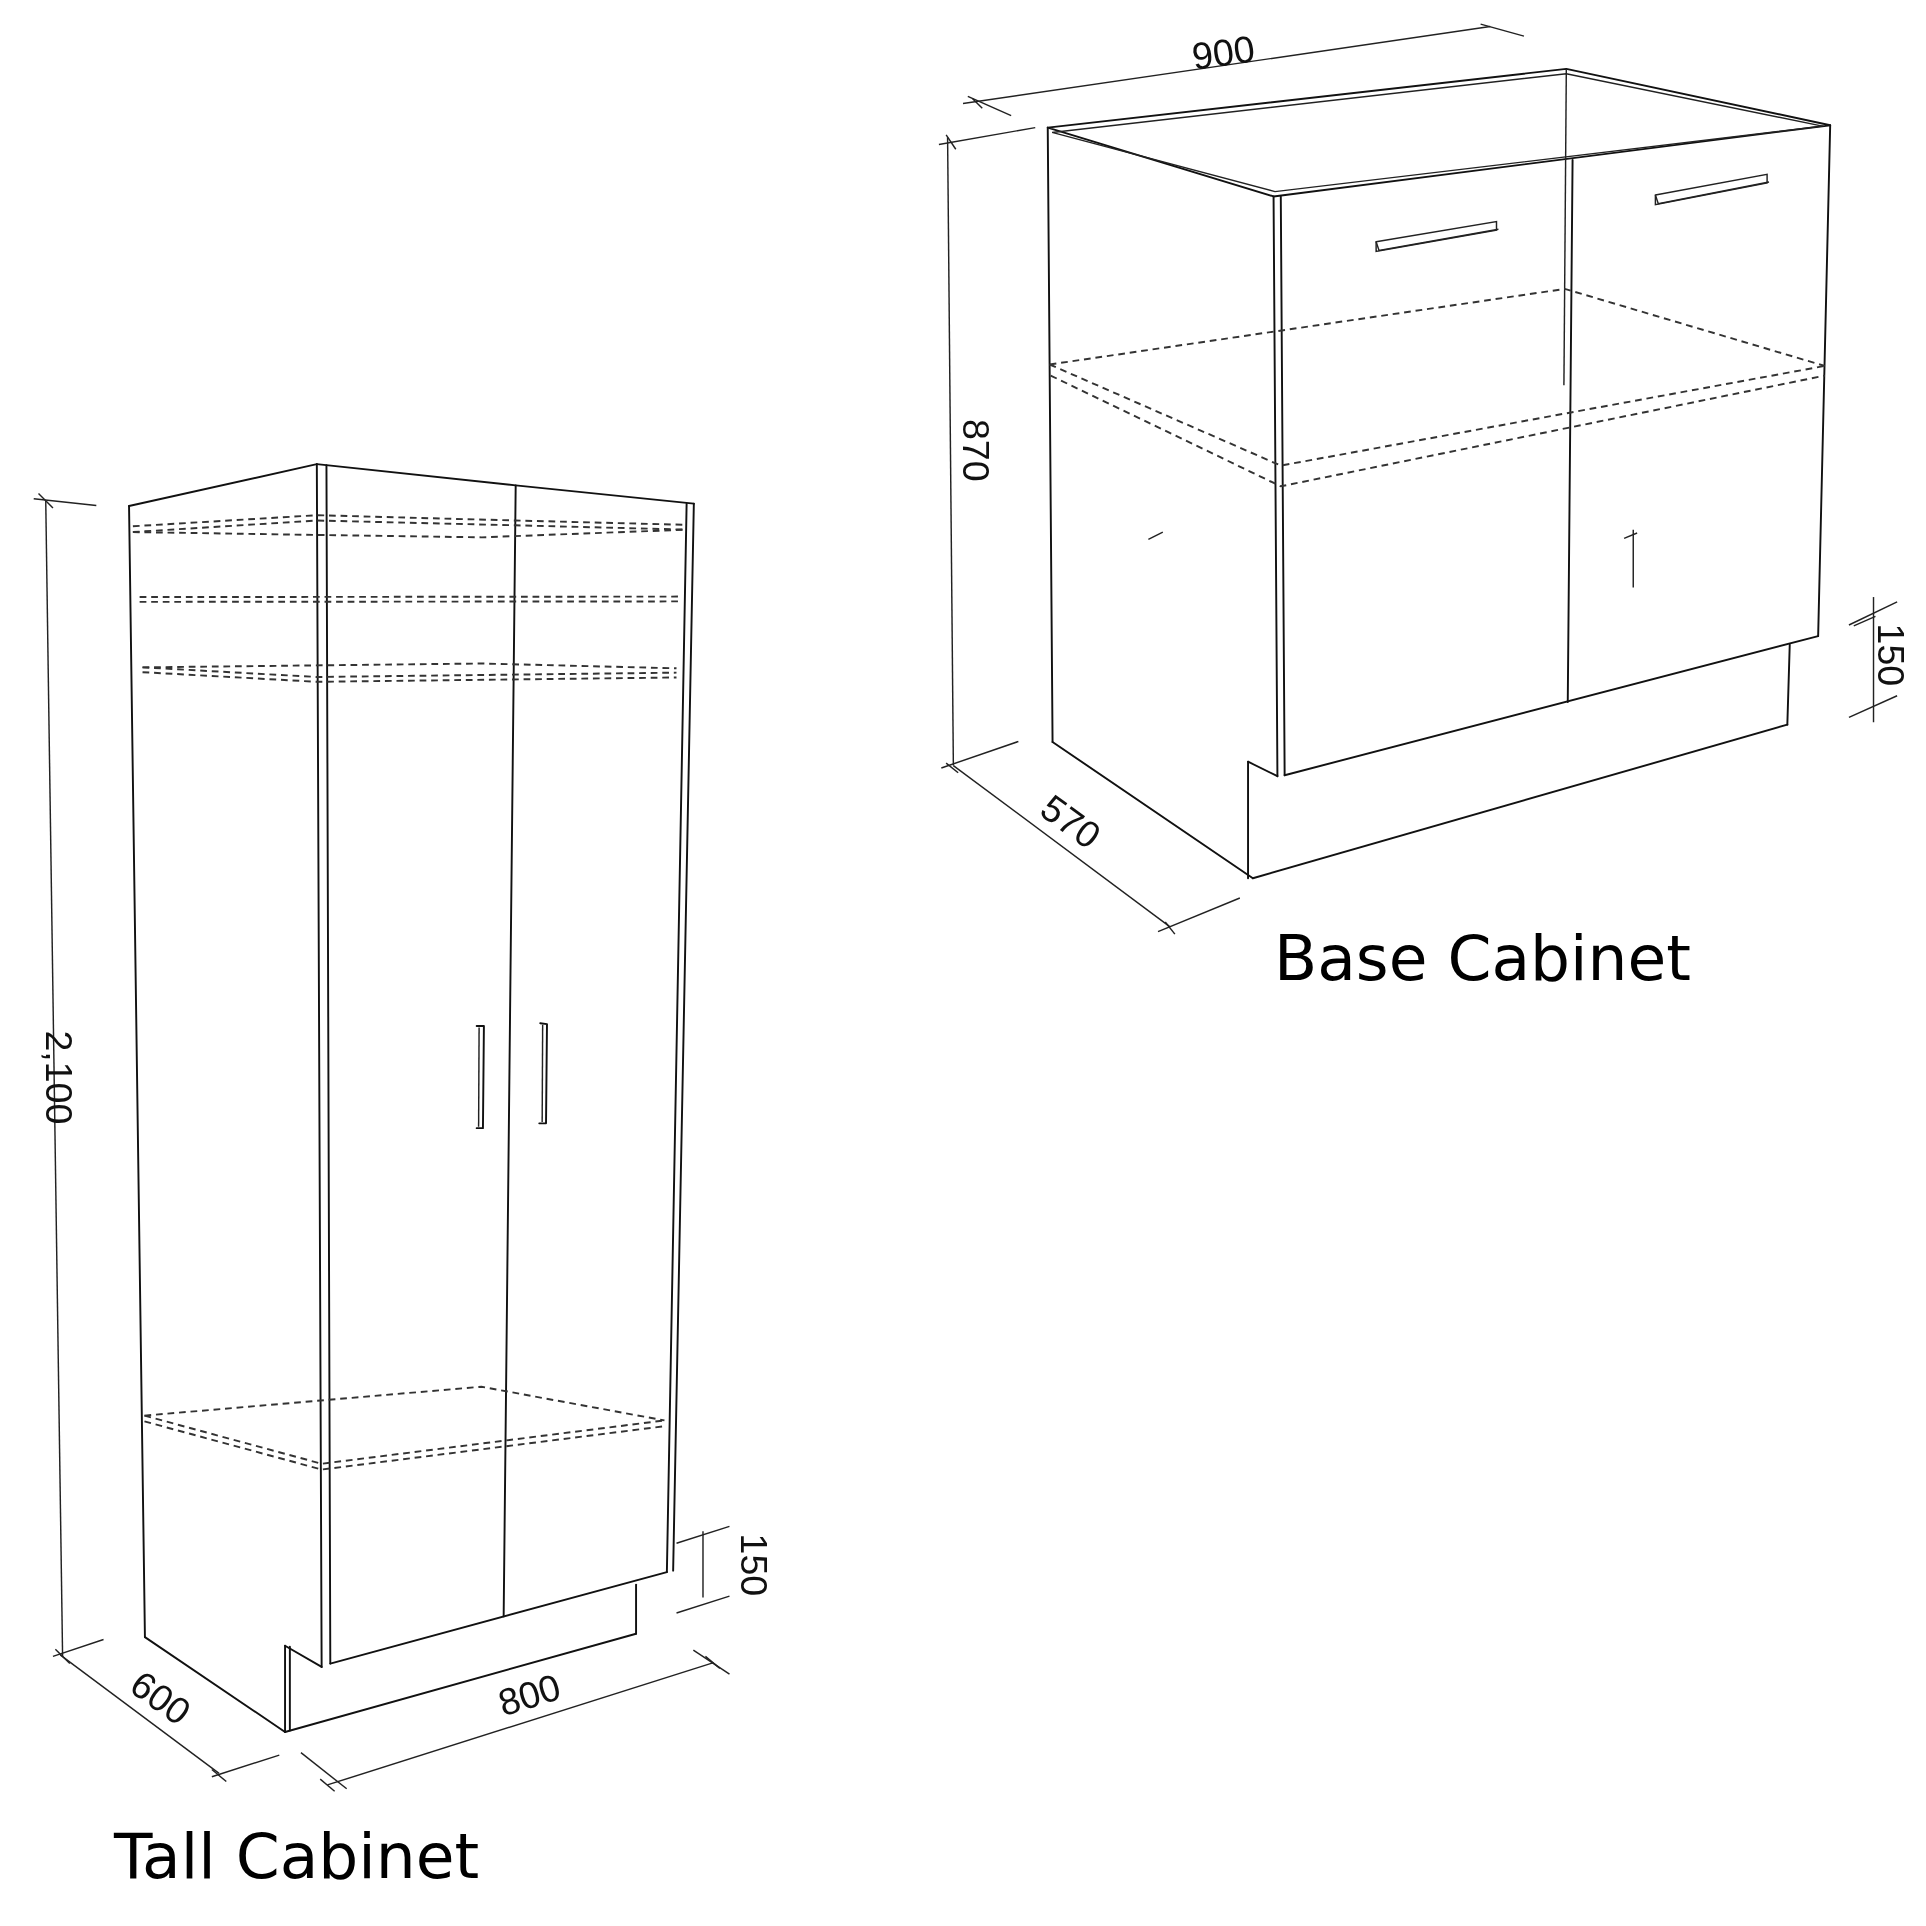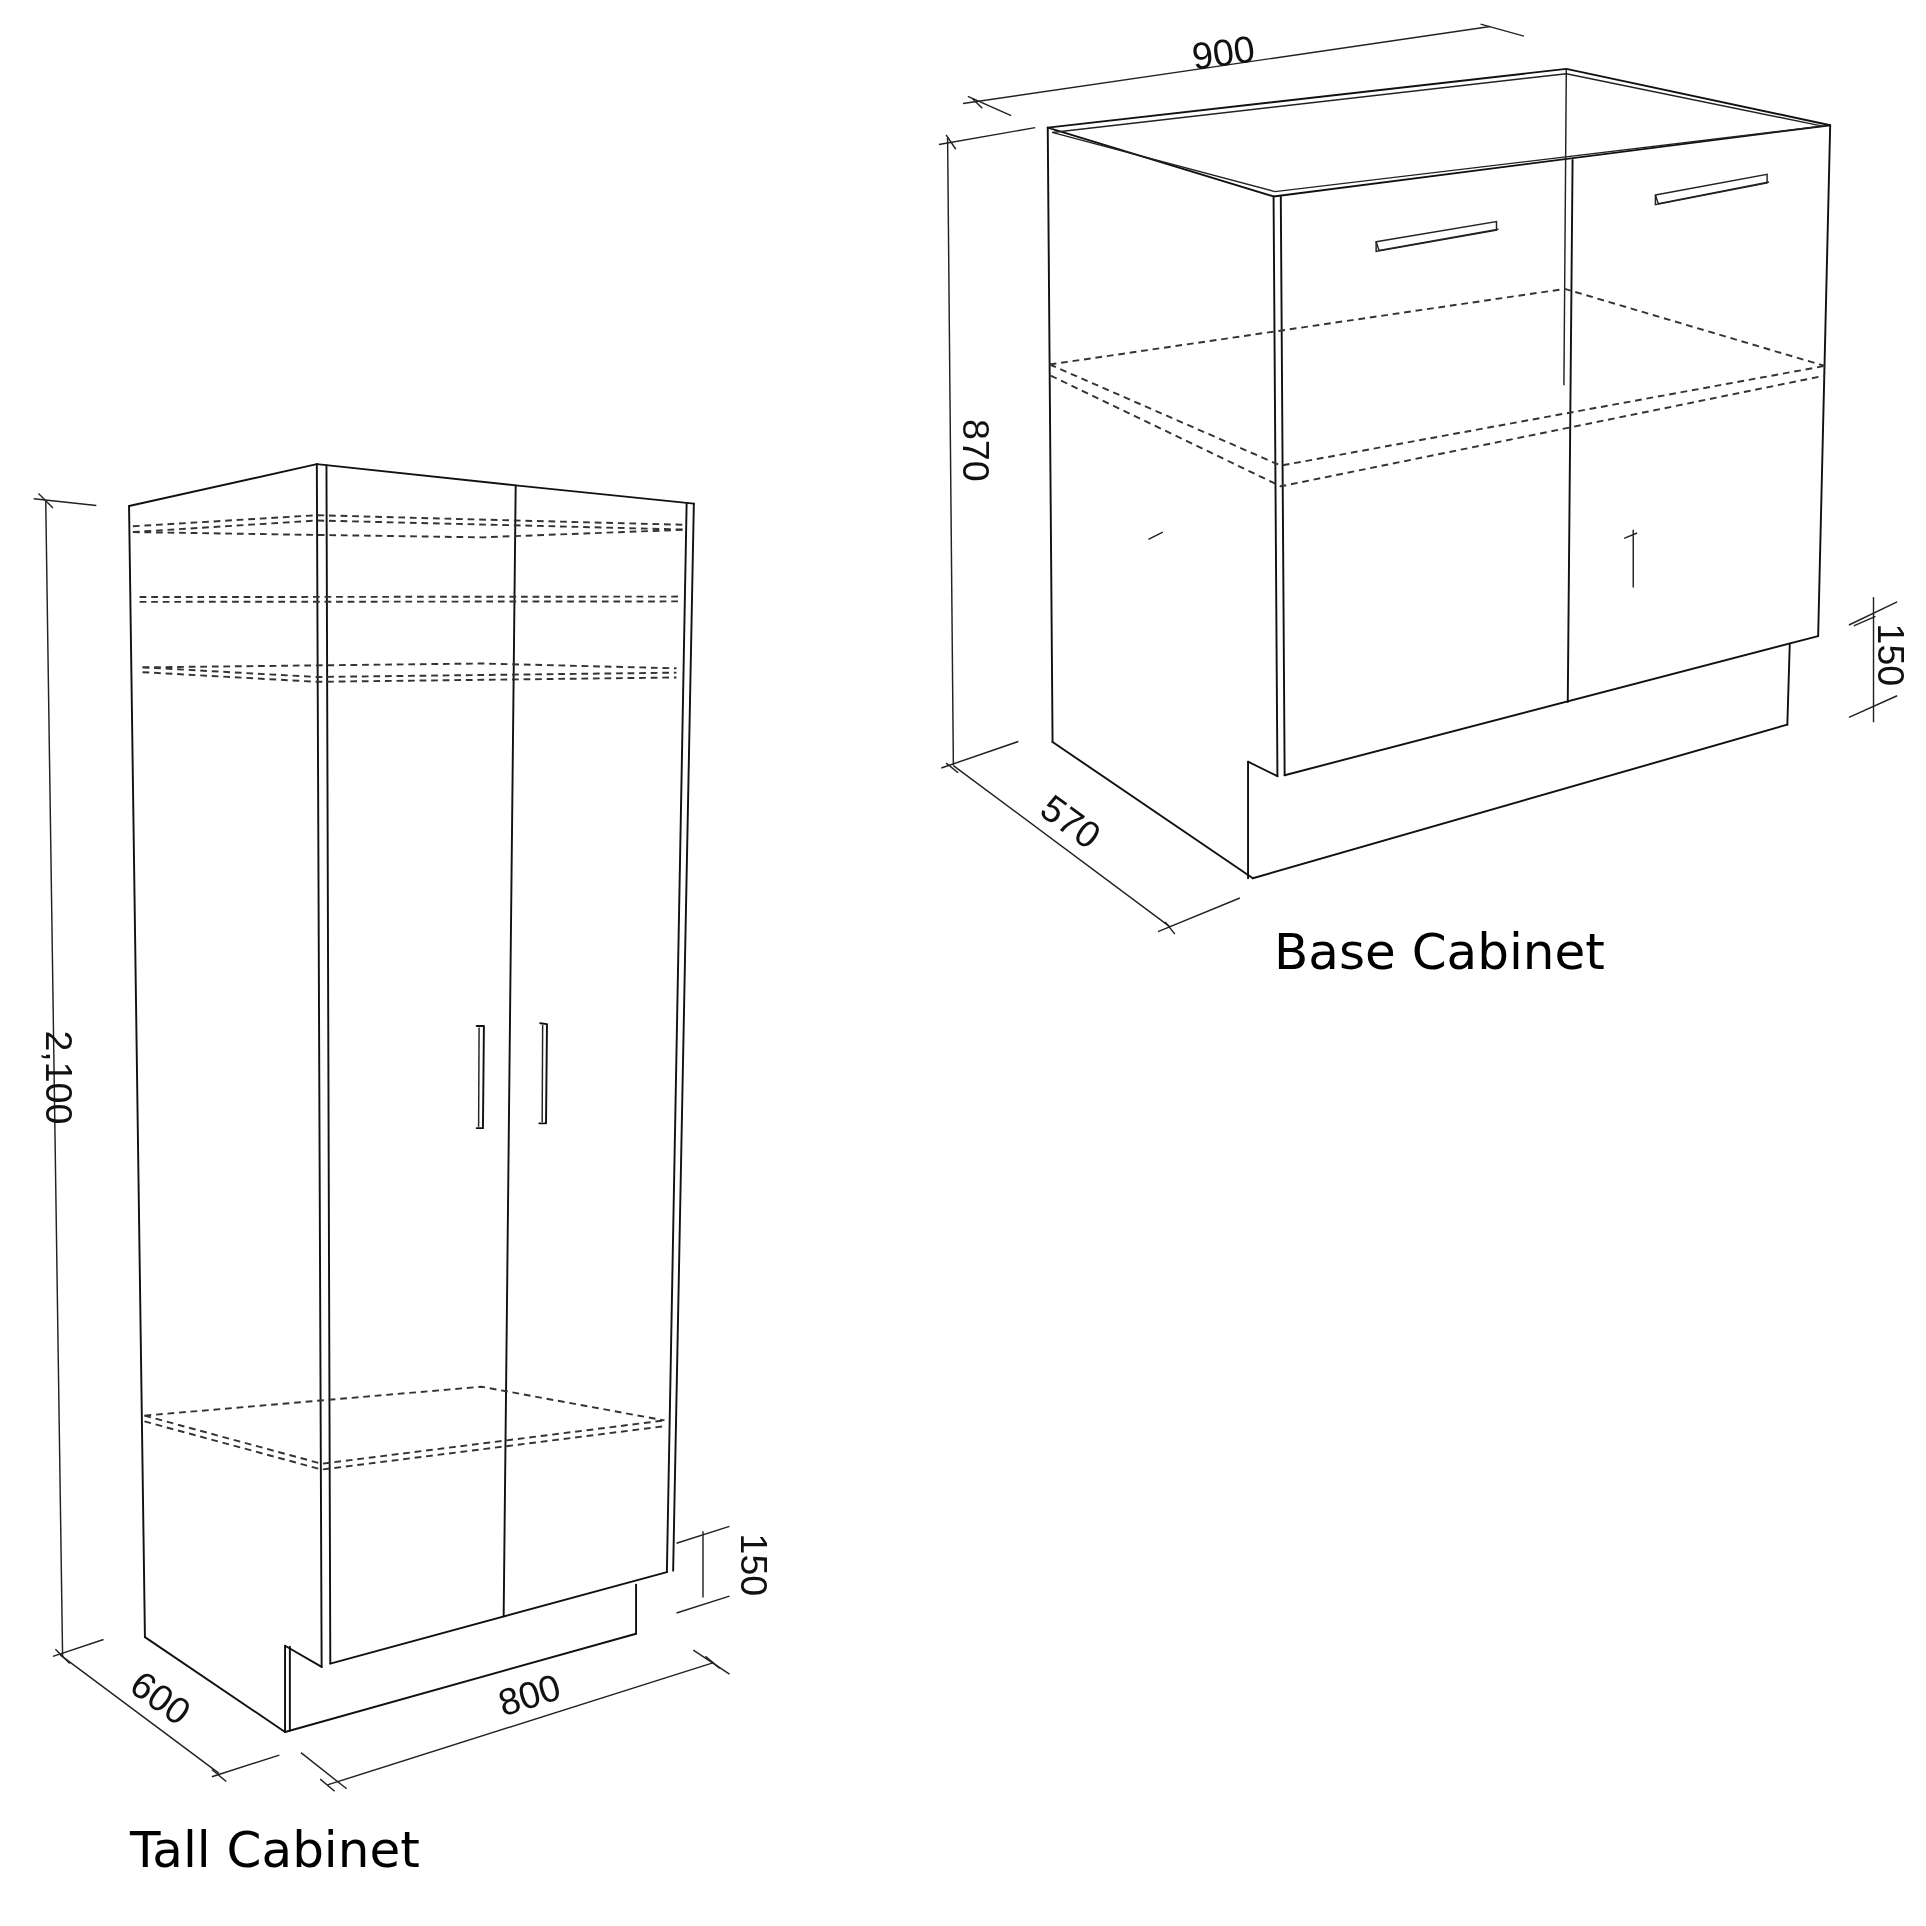--- a/index.html
+++ b/index.html
@@ -3,21 +3,21 @@
 <meta charset="utf-8">
 <style>
   html, body { margin:0; padding:0; background:#ffffff; }
   body { width:1926px; height:1926px; position:relative; overflow:hidden; }
   svg { position:absolute; left:0; top:0; }
   .ln { stroke:#111; stroke-width:4; fill:none; stroke-linejoin:round; stroke-linecap:round; }
   .thin { stroke:#222; stroke-width:3; fill:none; }
   .dash { stroke:#333; stroke-width:4; fill:none; stroke-dasharray:14 10; }
   .dim { stroke:#222; stroke-width:3; fill:none; }
   .dimtext { font-family:"Liberation Sans", sans-serif; font-size:78px; fill:#111; }
-  .title { position:absolute; font-family:"DejaVu Sans", sans-serif; font-size:50px; color:#000; white-space:nowrap; line-height:1; }
+  .title { position:absolute; font-family:"DejaVu Sans", sans-serif; font-size:63px; color:#000; white-space:nowrap; line-height:1; }
 </style>
 </head>
 <body>
 
 <svg width="1926" height="1926" viewBox="0 0 4000 4000">
 
   <g>
 
     <polyline class="ln" points="268,1051 658,964"></polyline>
     <polyline class="ln" points="268,1051 301,3400"></polyline>
@@ -177,14 +177,14 @@
     </g>
 
     <text class="dimtext" transform="translate(2480,145) rotate(-8)">900</text>
     <text class="dimtext" transform="translate(2000,870) rotate(90)">870</text>
     <text class="dimtext" transform="translate(2155,1690) rotate(36)">570</text>
     <text class="dimtext" transform="translate(3900,1295) rotate(90)">150</text>
   </g>
 </svg>
 
 <div class="title" style="left:1274px; top:927px;">Base Cabinet</div>
-<div class="title" style="left:130px; top:1825px;">Tall Cabinet</div>
+<div class="title" style="left:114px; top:1825px;">Tall Cabinet</div>
 
 
 </body></html>

